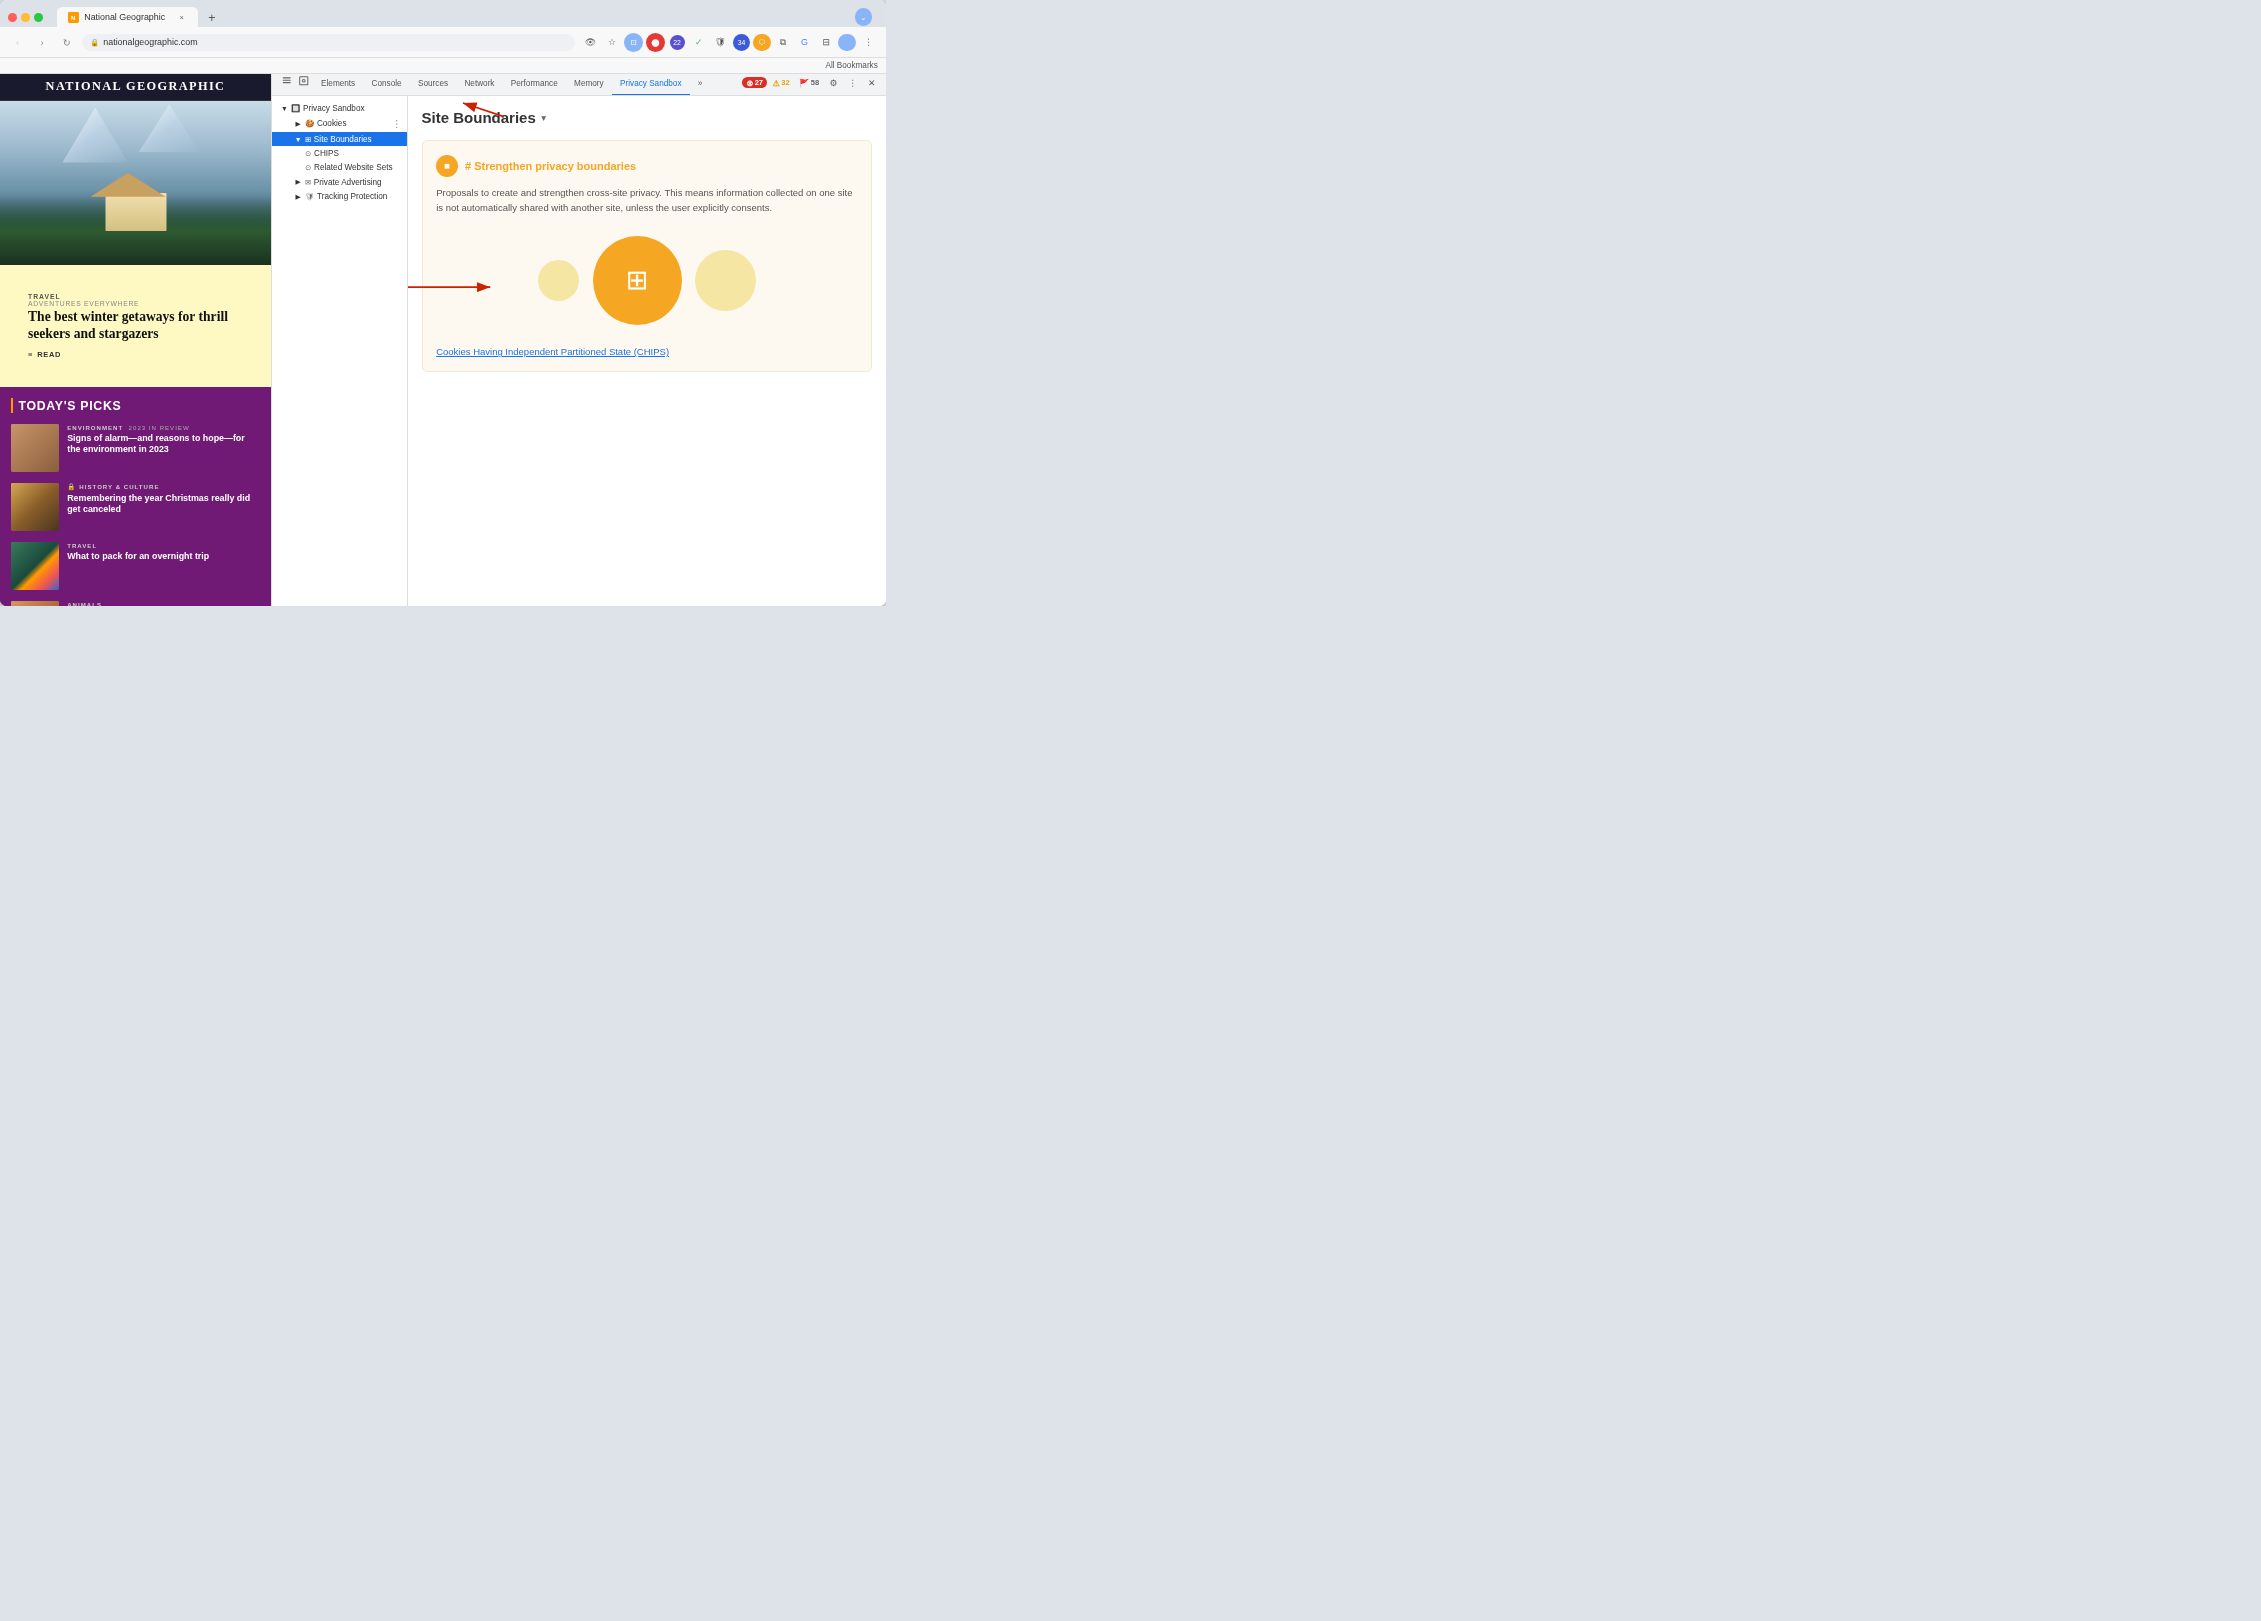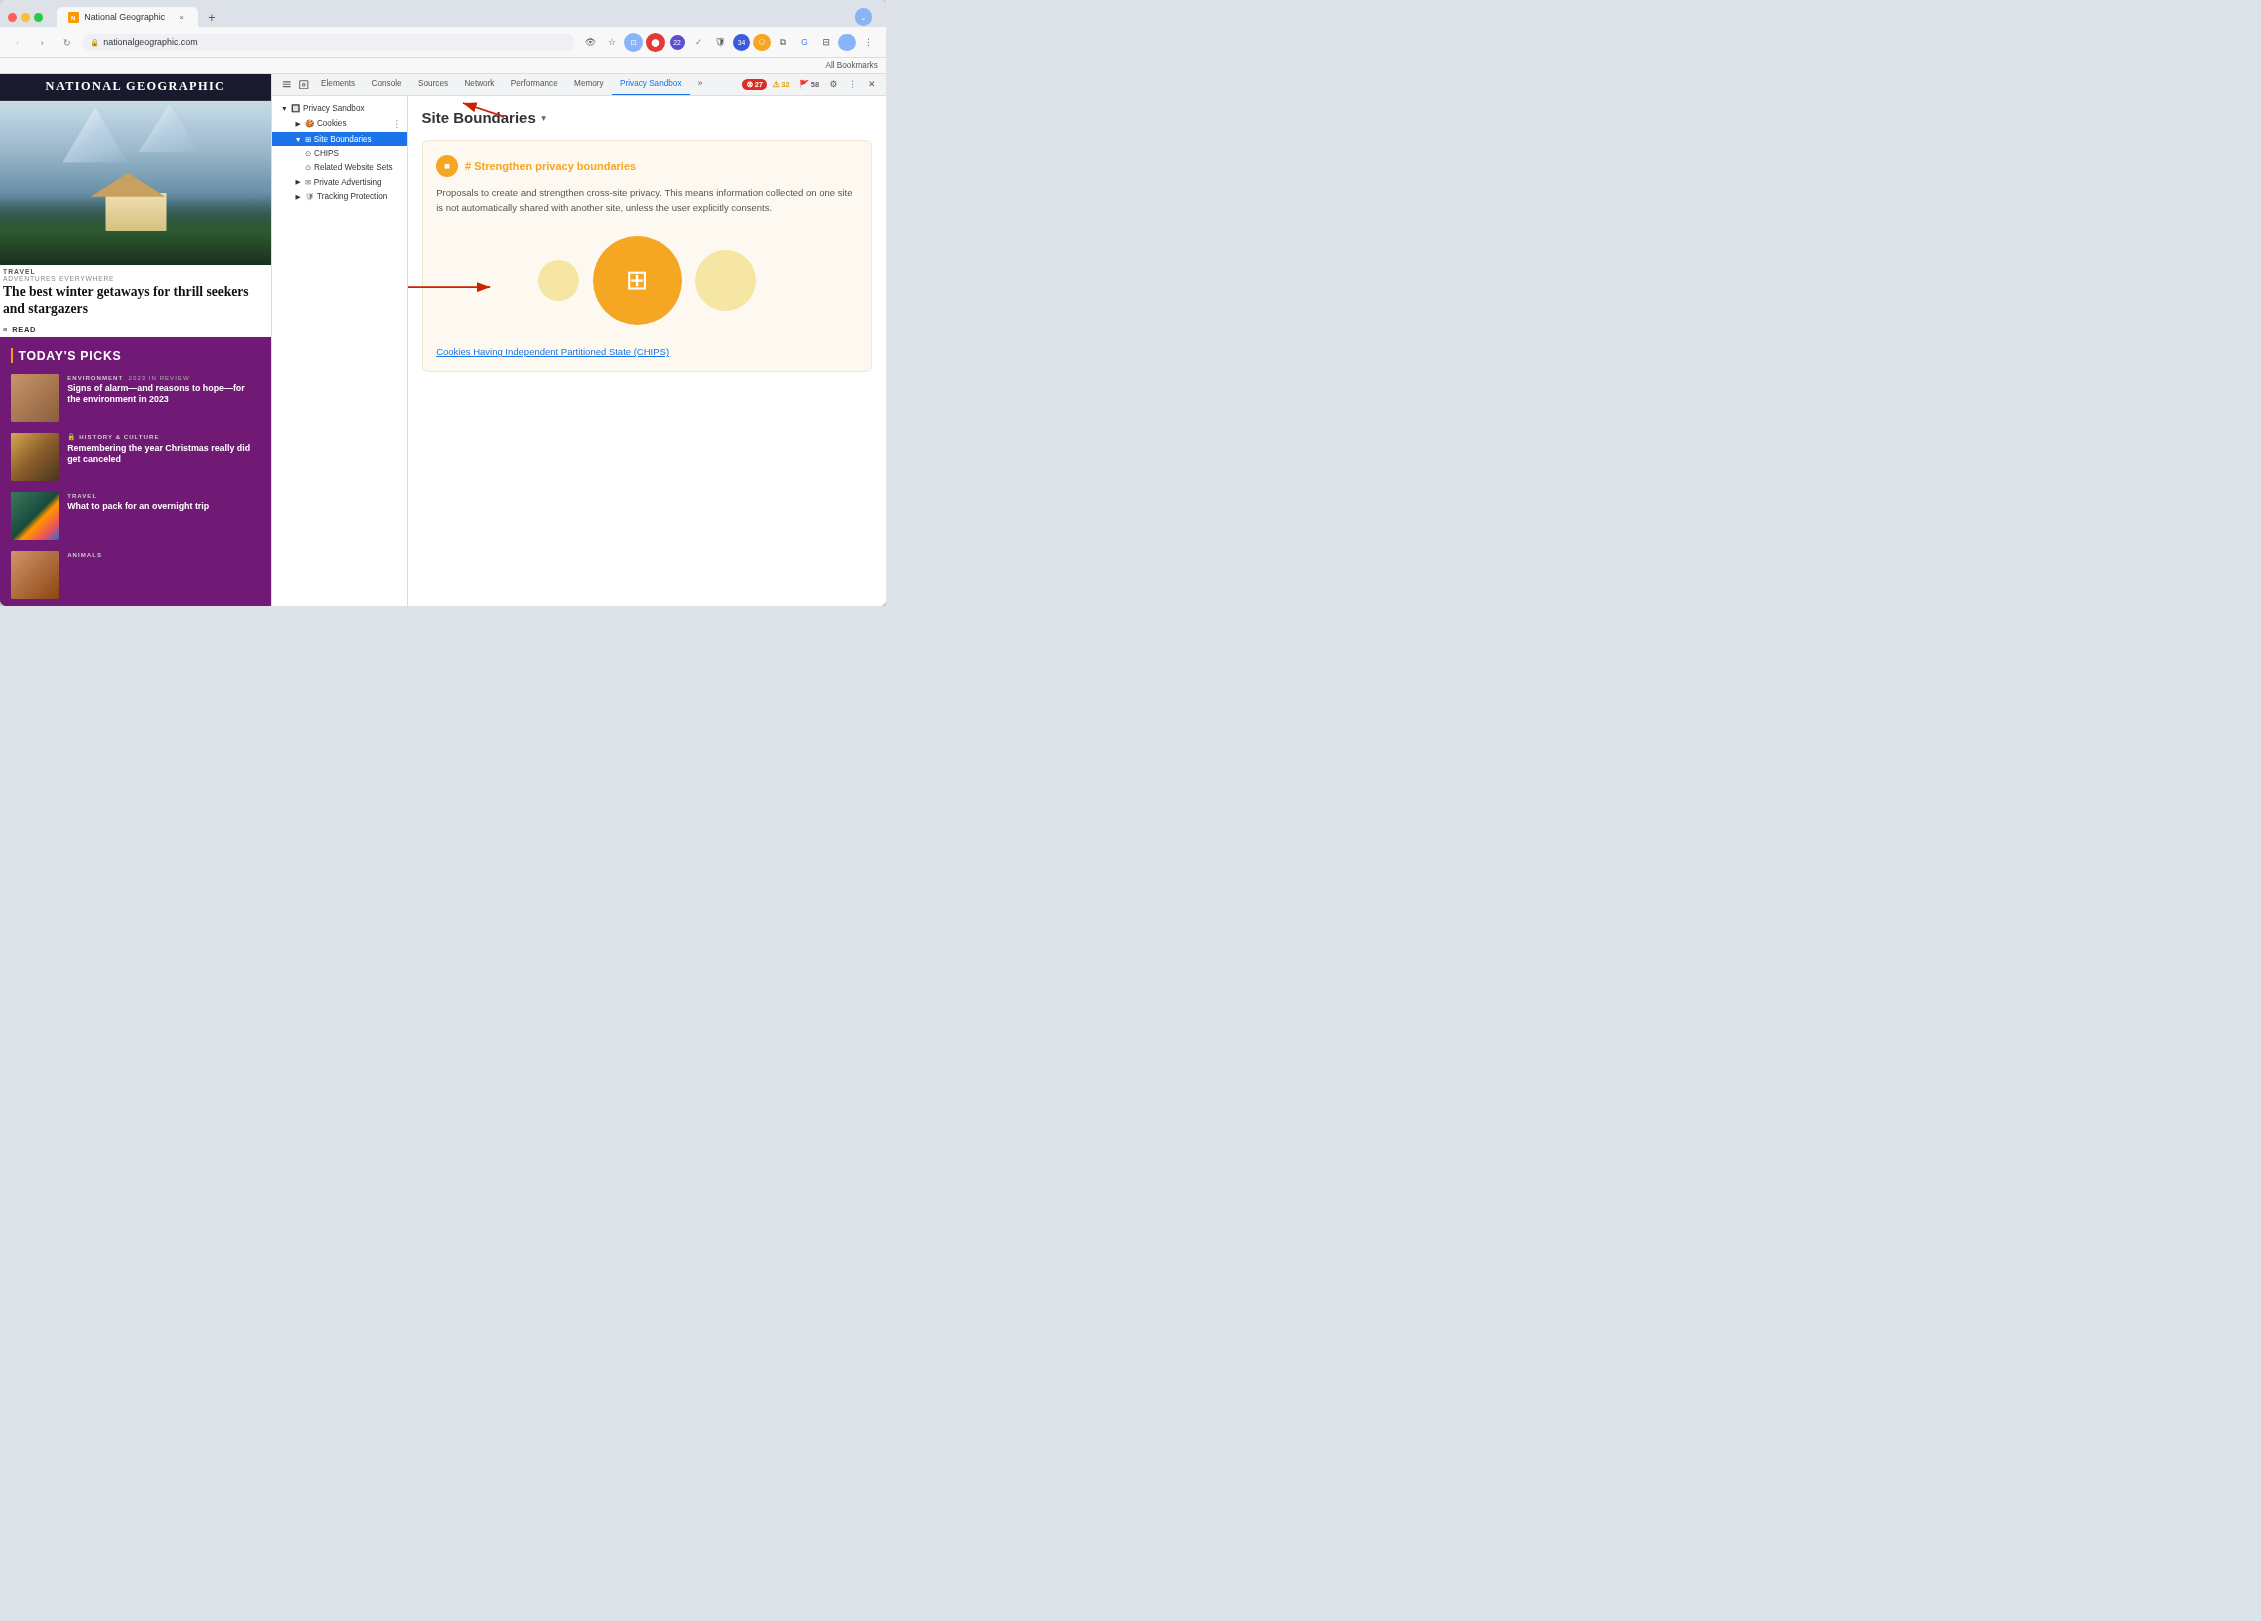--- a/index.html
+++ b/index.html
@@ -34,21 +34,21 @@
     
     
     .website { width: 271px; background: #1a1a2e; overflow: hidden; display: flex; flex-direction: column; }
     
     .site-header { background: #1a1a2e; padding: 5.5px 11px; display: flex; align-items: center; justify-content: center; border-bottom: 0.7px solid #333; }
     .site-logo { color: white; font-size: 12.3px; font-weight: 700; letter-spacing: 1.4px; text-transform: uppercase; font-family: Georgia, serif; }
     
     .hero-section { position: relative; height: 164px; overflow: hidden; }
     .hero-image { width: 100%; height: 100%; background: linear-gradient(135deg, #b8d4e8 0%, #8ab4cc 20%, #6a9ab5 40%, #1a3a50 70%, #0d2035 100%); position: relative; }
 
-    .hero-caption { background: #ffffff; padding: 3px; }
+    .hero-caption { background: #fef9c3; padding: 28px; }
     .hero-category { font-size: 6.8px; font-weight: 700; letter-spacing: 1px; color: #555; text-transform: uppercase; }
     .hero-subtitle { font-size: 6.8px; color: #888; text-transform: uppercase; letter-spacing: 0.7px; margin-bottom: 2.7px; }
     .hero-title { font-size: 13.6px; font-weight: 800; color: #111; line-height: 1.2; font-family: Georgia, serif; margin-bottom: 8.2px; }
     .hero-read { display: flex; align-items: center; gap: 4.1px; font-size: 7.5px; font-weight: 600; letter-spacing: 0.7px; color: #333; text-transform: uppercase; }
 
     .picks-section { background: #701a75; padding: 11px; flex: 1; overflow-y: auto; }
     .picks-header { display: flex; align-items: center; gap: 5.5px; margin-bottom: 11px; }
     .picks-accent { width: 2px; height: 15px; background: #f90; }
     .picks-title { color: white; font-size: 12.3px; font-weight: 800; letter-spacing: 0.7px; text-transform: uppercase; }
 
@@ -59,21 +59,21 @@
     .pick-thumb-travel { background: linear-gradient(135deg, #3a7a5c 0%, #1a4a3c 50%, #f90 60%, #e55 80%, #3366cc 100%); }
     .pick-thumb-animals { background: linear-gradient(135deg, #d4956a 0%, #8b4513 100%); }
     .pick-info { flex: 1; }
     .pick-category { font-size: 6.1px; font-weight: 700; letter-spacing: 1px; color: #ccc; text-transform: uppercase; margin-bottom: 1.4px; }
     .pick-category .badge { color: #aaa; font-weight: 400; margin-left: 2.7px; }
     .pick-title { font-size: 8.9px; font-weight: 600; color: white; line-height: 1.3; }
 
     
     .devtools { flex: 1; background: #f8f8f8; border-left: 0.7px solid #ddd; display: flex; flex-direction: column; }
 
-    .devtools-tabs { background: #f1f3f4; border-bottom: 0.7px solid #ddd; padding: 0 5.5px; display: flex; align-items: center; gap: 0; overflow: hidden; }
+    .devtools-tabs { background: #f1f3f4; border-bottom: 0.7px solid #ddd; padding: 0 5.5px; display: flex; align-items: flex-start; gap: 0; overflow: hidden; }
     .devtools-tab { padding: 5.5px 8.2px; font-size: 8.2px; color: #555; cursor: pointer; white-space: nowrap; border-bottom: 1.4px solid transparent; }
     .devtools-tab.active { color: #1a73e8; border-bottom-color: #1a73e8; }
     .devtools-tab-icons { display: flex; margin-left: auto; gap: 1.4px; align-items: center; }
     .devtools-icon-btn { width: 17.7px; height: 17.7px; border-radius: 2.7px; display: flex; align-items: center; justify-content: center; font-size: 8.9px; color: #555; cursor: pointer; }
 
     .devtools-body { display: flex; flex: 1; overflow: hidden; }
 
     
     .tree-panel { width: 136px; border-right: 0.7px solid #ddd; padding: 5.5px 0; font-size: 8.2px; overflow-y: auto; background: white; }
     .tree-item { padding: 2.7px 5.5px 2.7px 8.2px; display: flex; align-items: center; gap: 2.7px; cursor: pointer; color: #333; }

